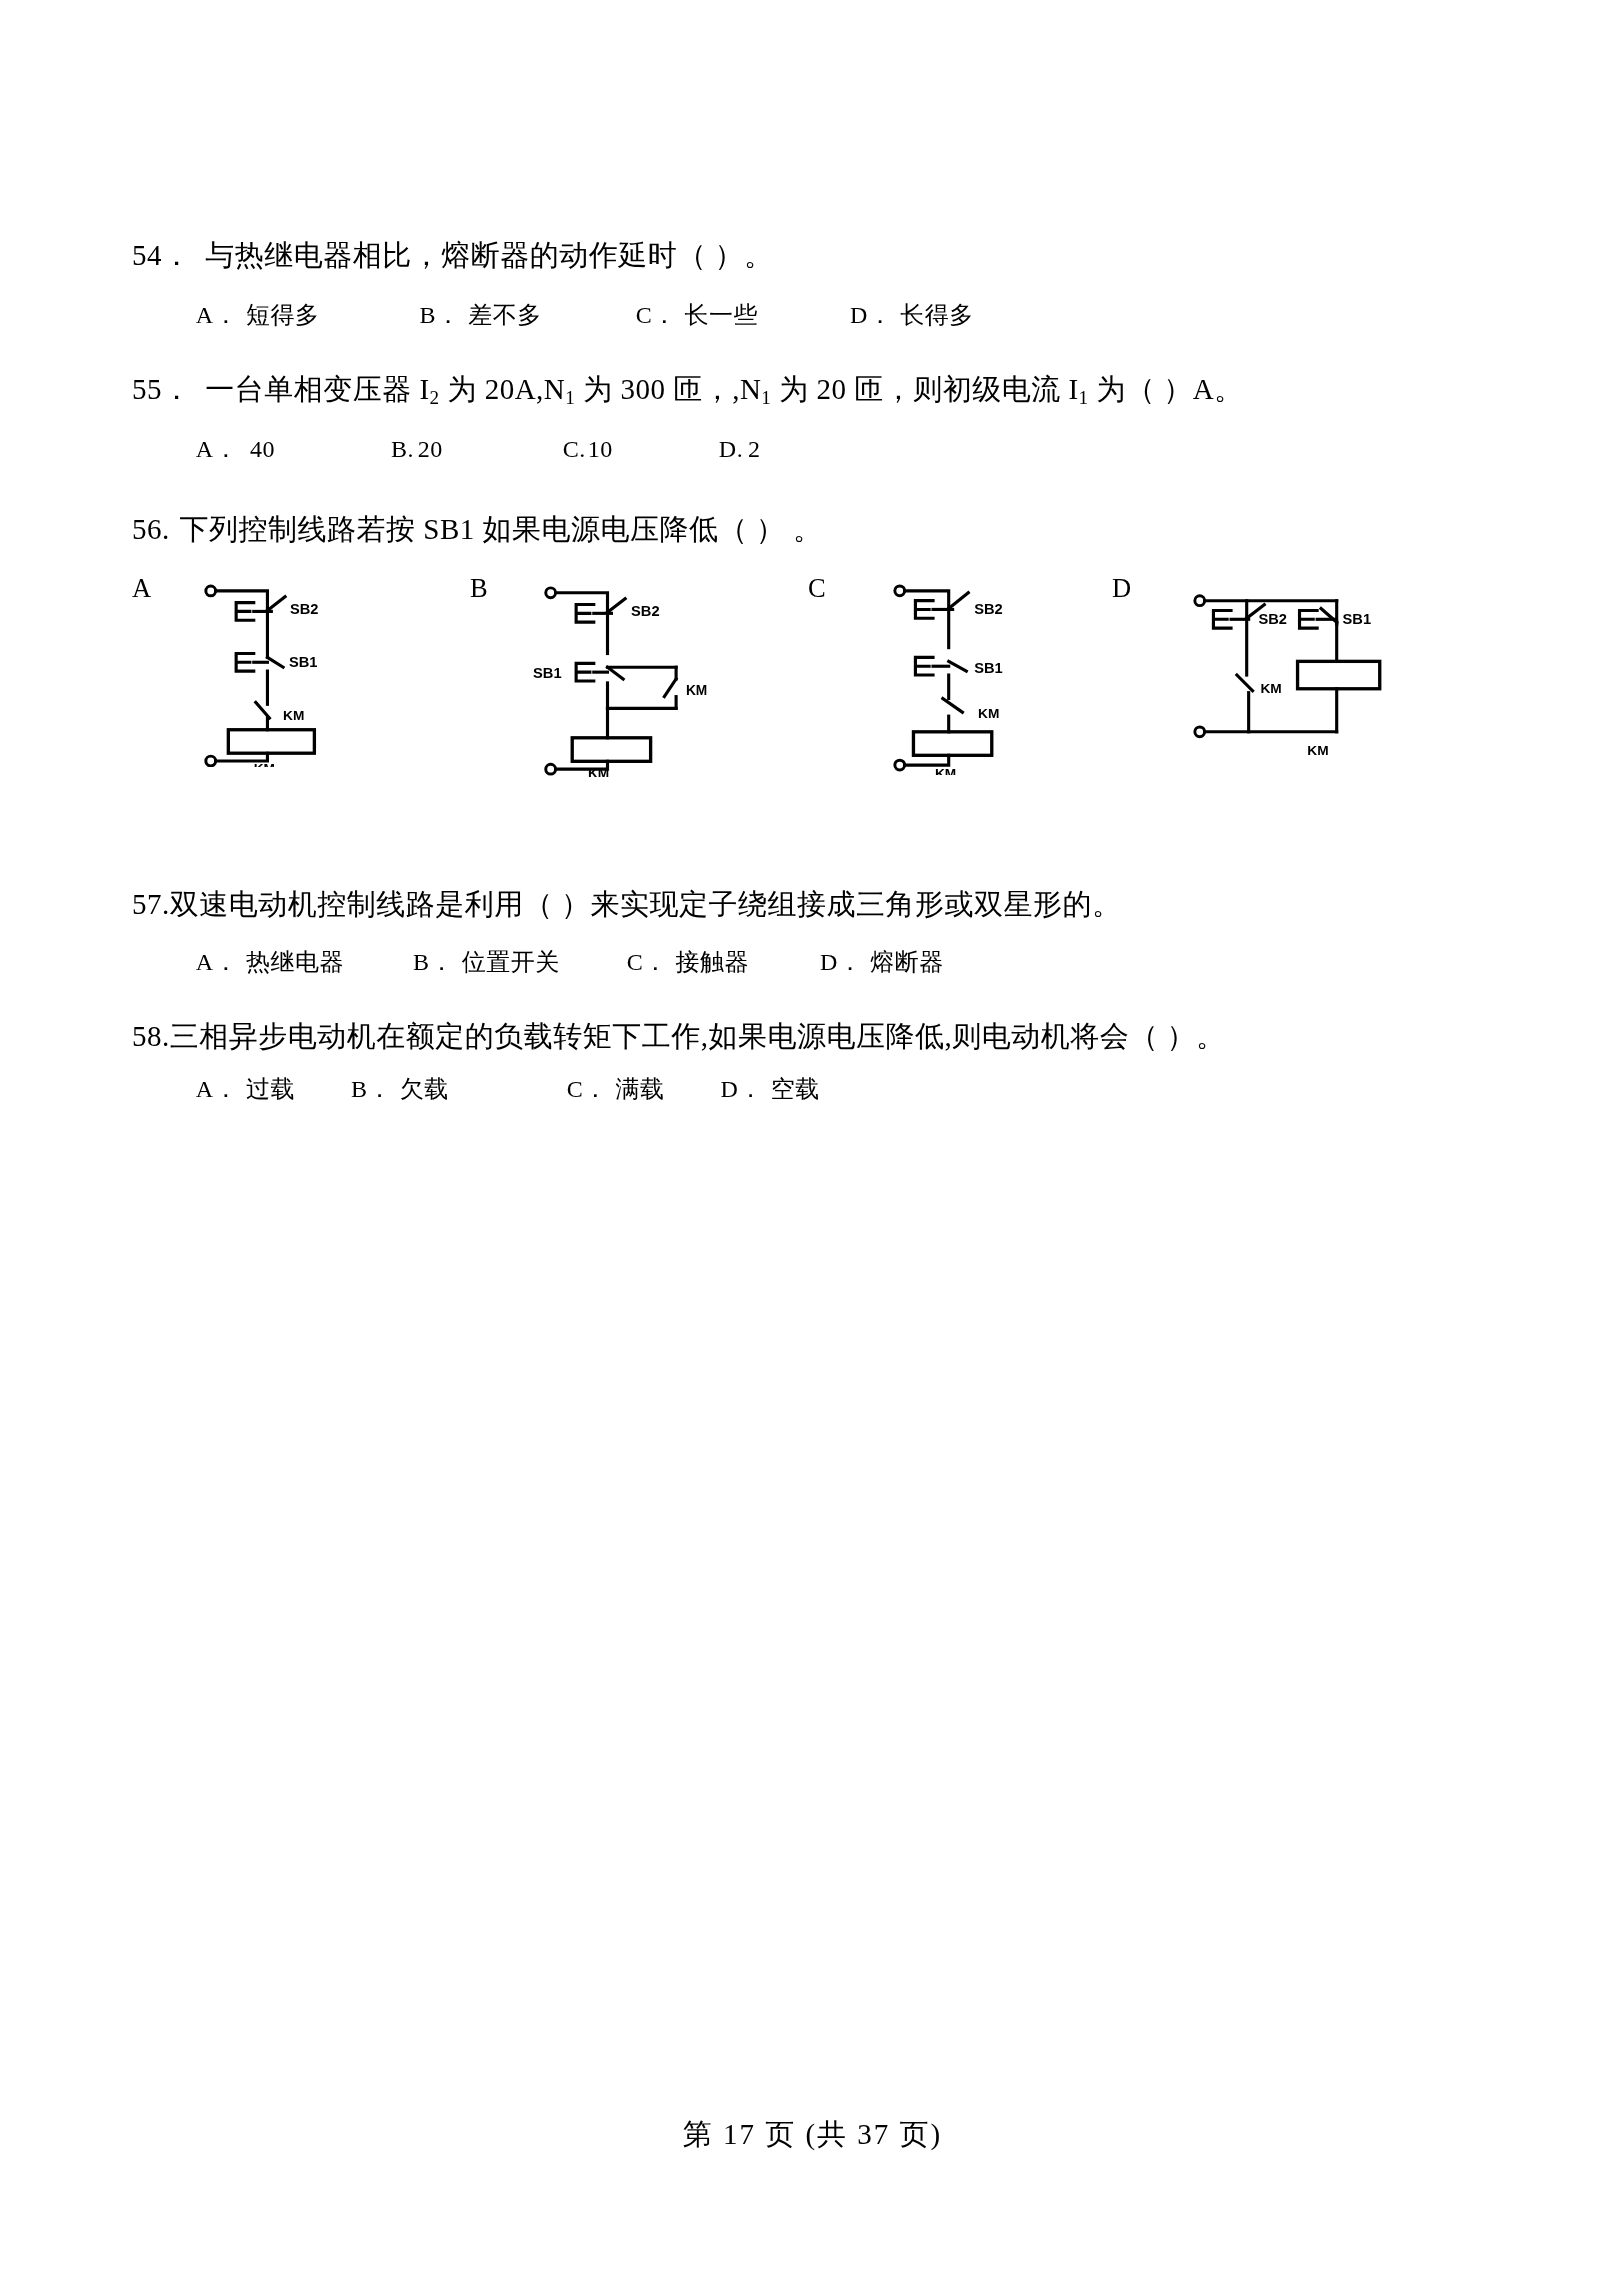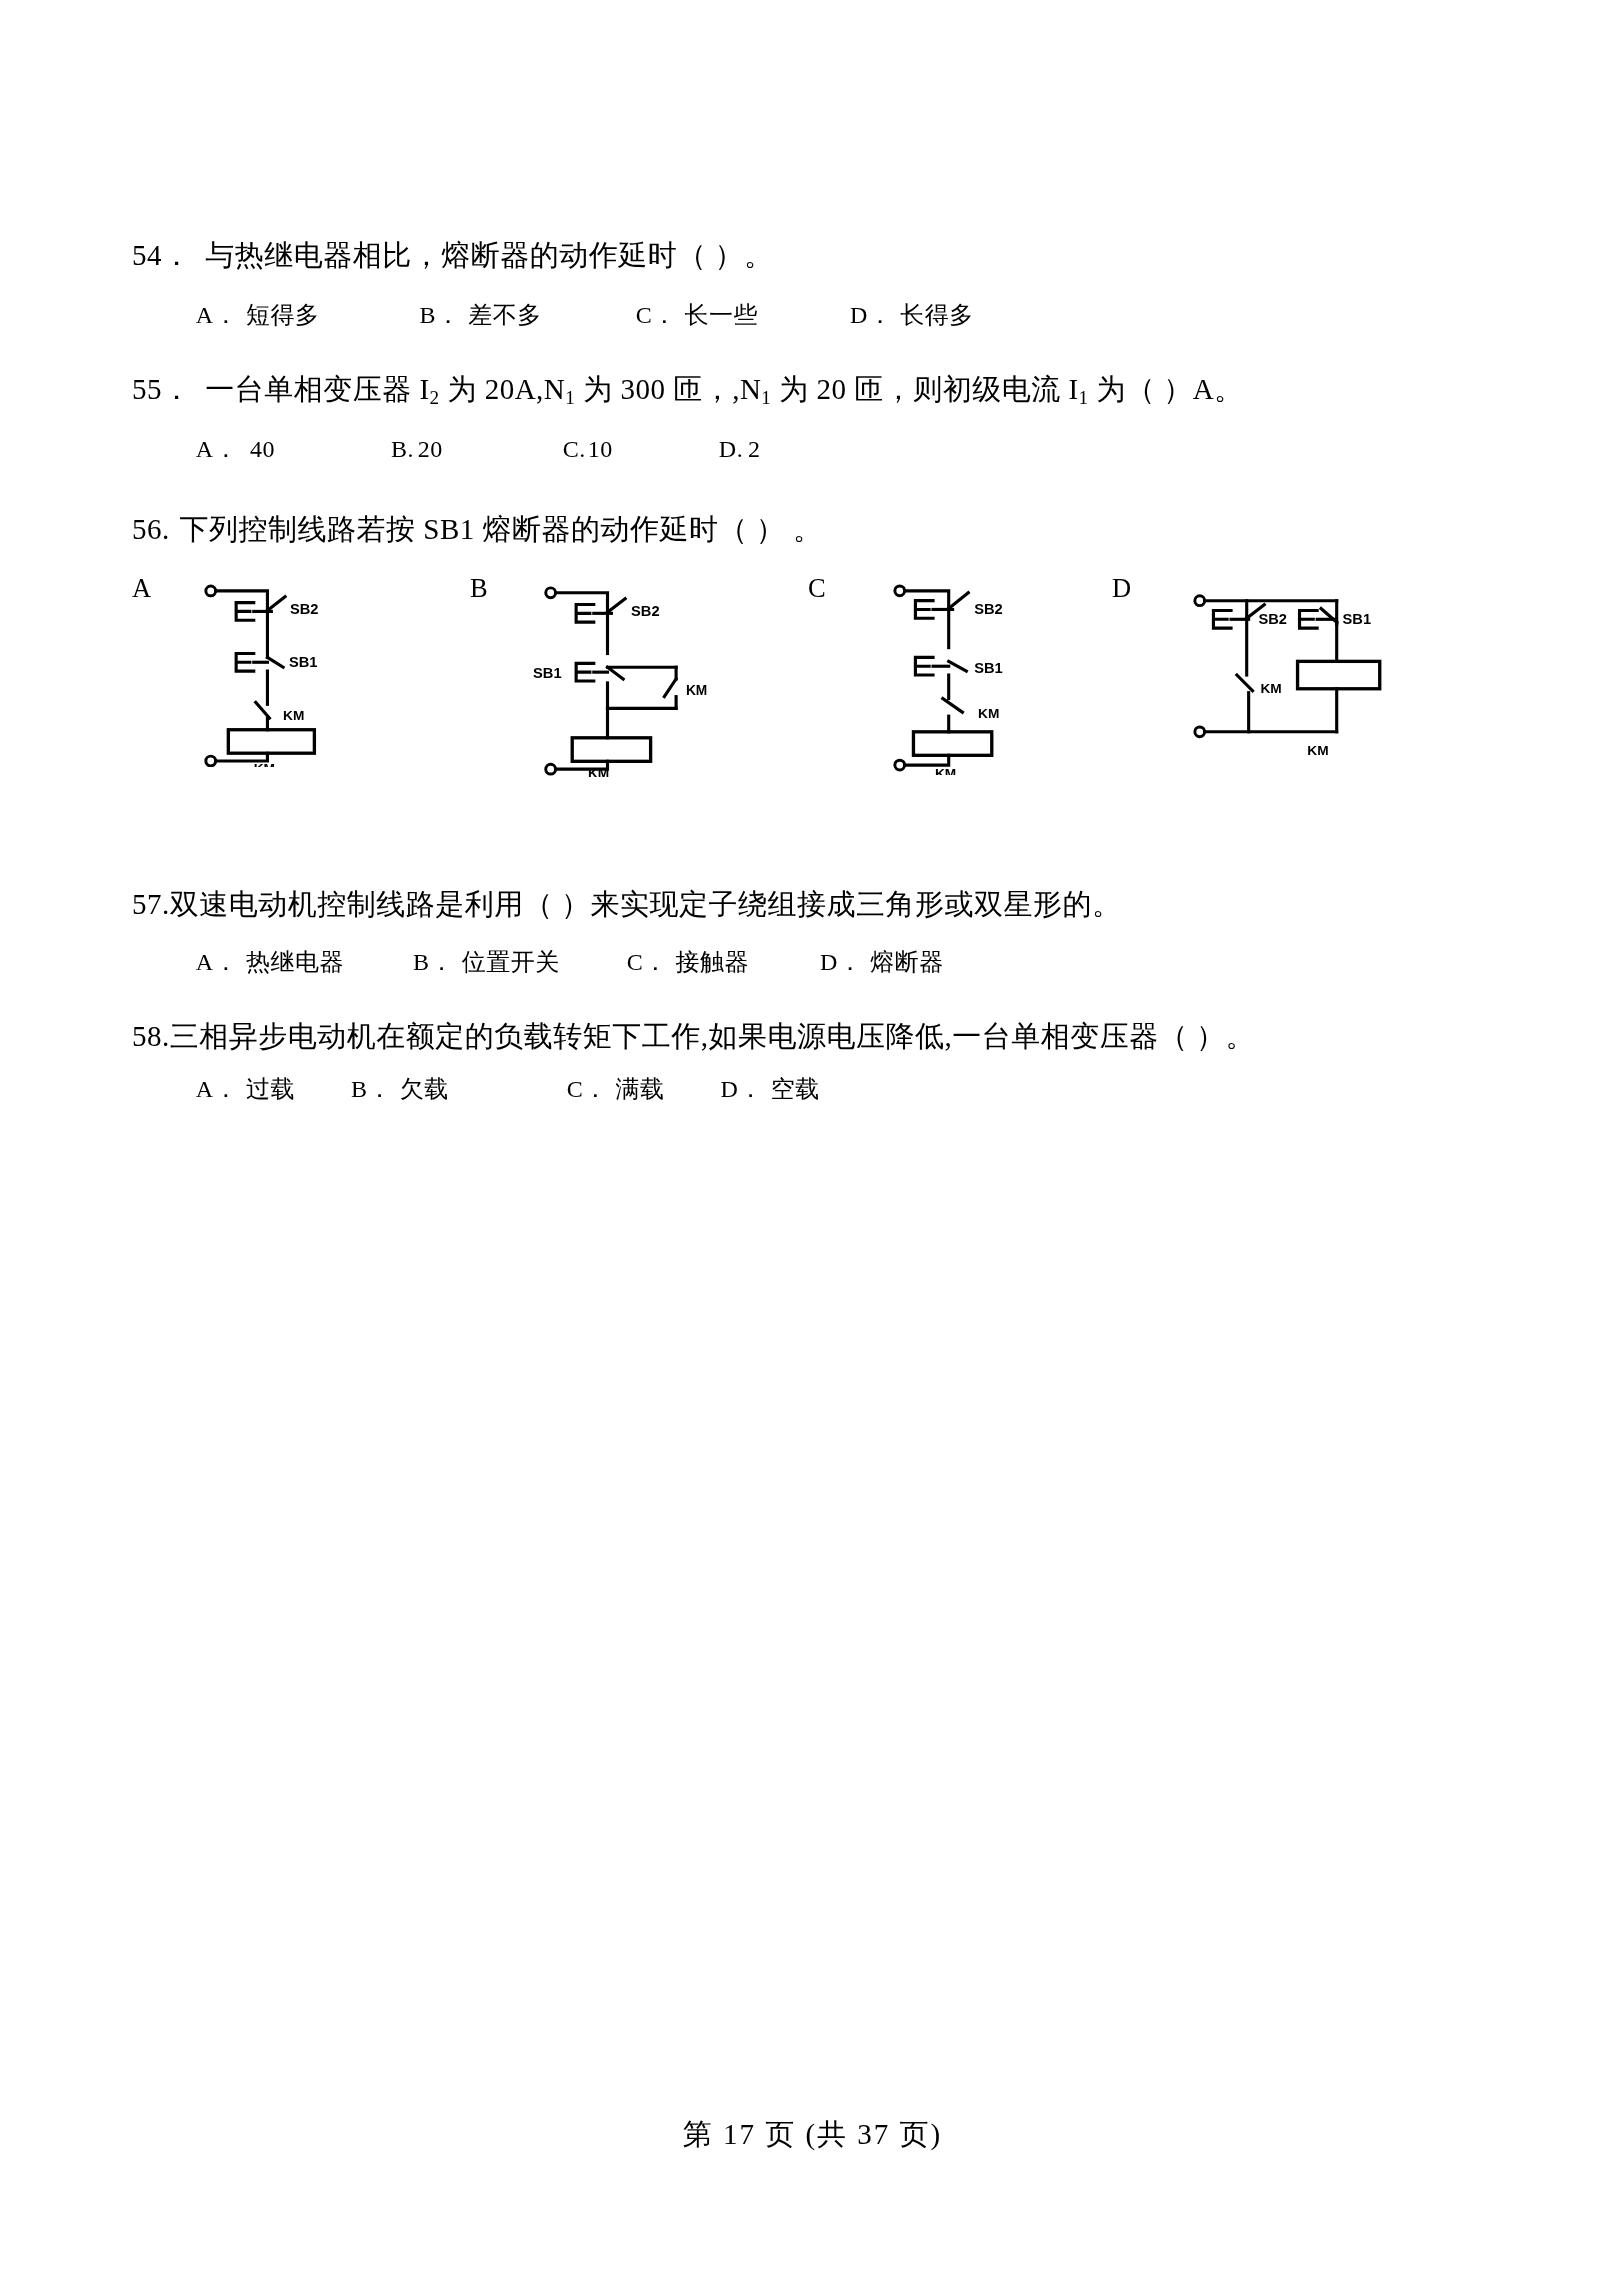--- a/index.html
+++ b/index.html
@@ -131,21 +131,21 @@
 
     <div class="qline row-55q">
       <span>55．</span><span style="display:inline-block;width:13.7px"></span><span><span>一台单相变压器 I</span><sub>2</sub><span> 为 20A,N</span><sub>1</sub><span> 为 300 匝，,N</span><sub>1</sub><span> 为 20 匝，则初级电流 I</span><sub>1</sub><span> 为（    ）A。</span></span>
     </div>
 
     <div class="opts optsNum row-55o">
       <span class="opt"><span>A．</span><span style="display:inline-block;width:11.8px"></span><span>40</span></span><span class="opt"><span>B.</span><span style="display:inline-block;width:3.9px"></span><span>20</span></span><span class="opt"><span>C.</span><span style="display:inline-block;width:2px"></span><span>10</span></span><span class="opt"><span>D.</span><span style="display:inline-block;width:4.9px"></span><span>2</span></span>
     </div>
 
     <div class="qline row-56q">
-      <span>56.</span><span style="display:inline-block;width:9.8px"></span><span>下列控制线路若按 SB1 熔断器的动作延时（    ） 。</span>
+      <span>56.</span><span style="display:inline-block;width:9.8px"></span><span>下列控制线路若按 SB1 如果电源电压降低（    ） 。</span>
     </div>
 
     <div class="figrow">
 
       <div class="figcell" style="left:0px;">
         <span class="figlabel" style="left:0px;">A</span>
         <svg class="figsvg" style="left:67px; top:7.8px;" width="176" height="186" viewBox="0 0 180 190">
           <g stroke="#000" stroke-width="3.2" fill="none" stroke-linecap="square">
 
             <circle cx="12" cy="10" r="5" stroke-width="3"></circle>
@@ -284,21 +284,21 @@
 
     <div class="qline row-57q">
       <span>57.</span><span>双速电动机控制线路是利用（    ）来实现定子绕组接成三角形或双星形的。</span>
     </div>
 
     <div class="opts opts57 row-57o">
       <span class="opt"><span>A．</span><span style="display:inline-block;width:7.8px"></span><span>热继电器</span></span><span class="opt"><span>B．</span><span style="display:inline-block;width:7.8px"></span><span>位置开关</span></span><span class="opt"><span>C．</span><span style="display:inline-block;width:7.8px"></span><span>接触器</span></span><span class="opt"><span>D．</span><span style="display:inline-block;width:7.8px"></span><span>熔断器</span></span>
     </div>
 
     <div class="qline row-58q">
-      <span>58.</span><span>三相异步电动机在额定的负载转矩下工作,如果电源电压降低,一台单相变压器（    ）。</span>
+      <span>58.</span><span>三相异步电动机在额定的负载转矩下工作,如果电源电压降低,则电动机将会（    ）。</span>
     </div>
 
     <div class="opts opts58 row-58o">
       <span class="opt"><span>A．</span><span style="display:inline-block;width:7.8px"></span><span>过载</span></span><span class="opt"><span>B．</span><span style="display:inline-block;width:7.8px"></span><span>欠载</span></span><span class="opt"><span>C．</span><span style="display:inline-block;width:7.8px"></span><span>满载</span></span><span class="opt"><span>D．</span><span style="display:inline-block;width:7.8px"></span><span>空载</span></span>
     </div>
 
   </div>
 
   <div class="footer">第 17 页 (共 37 页)</div>
 </div>

